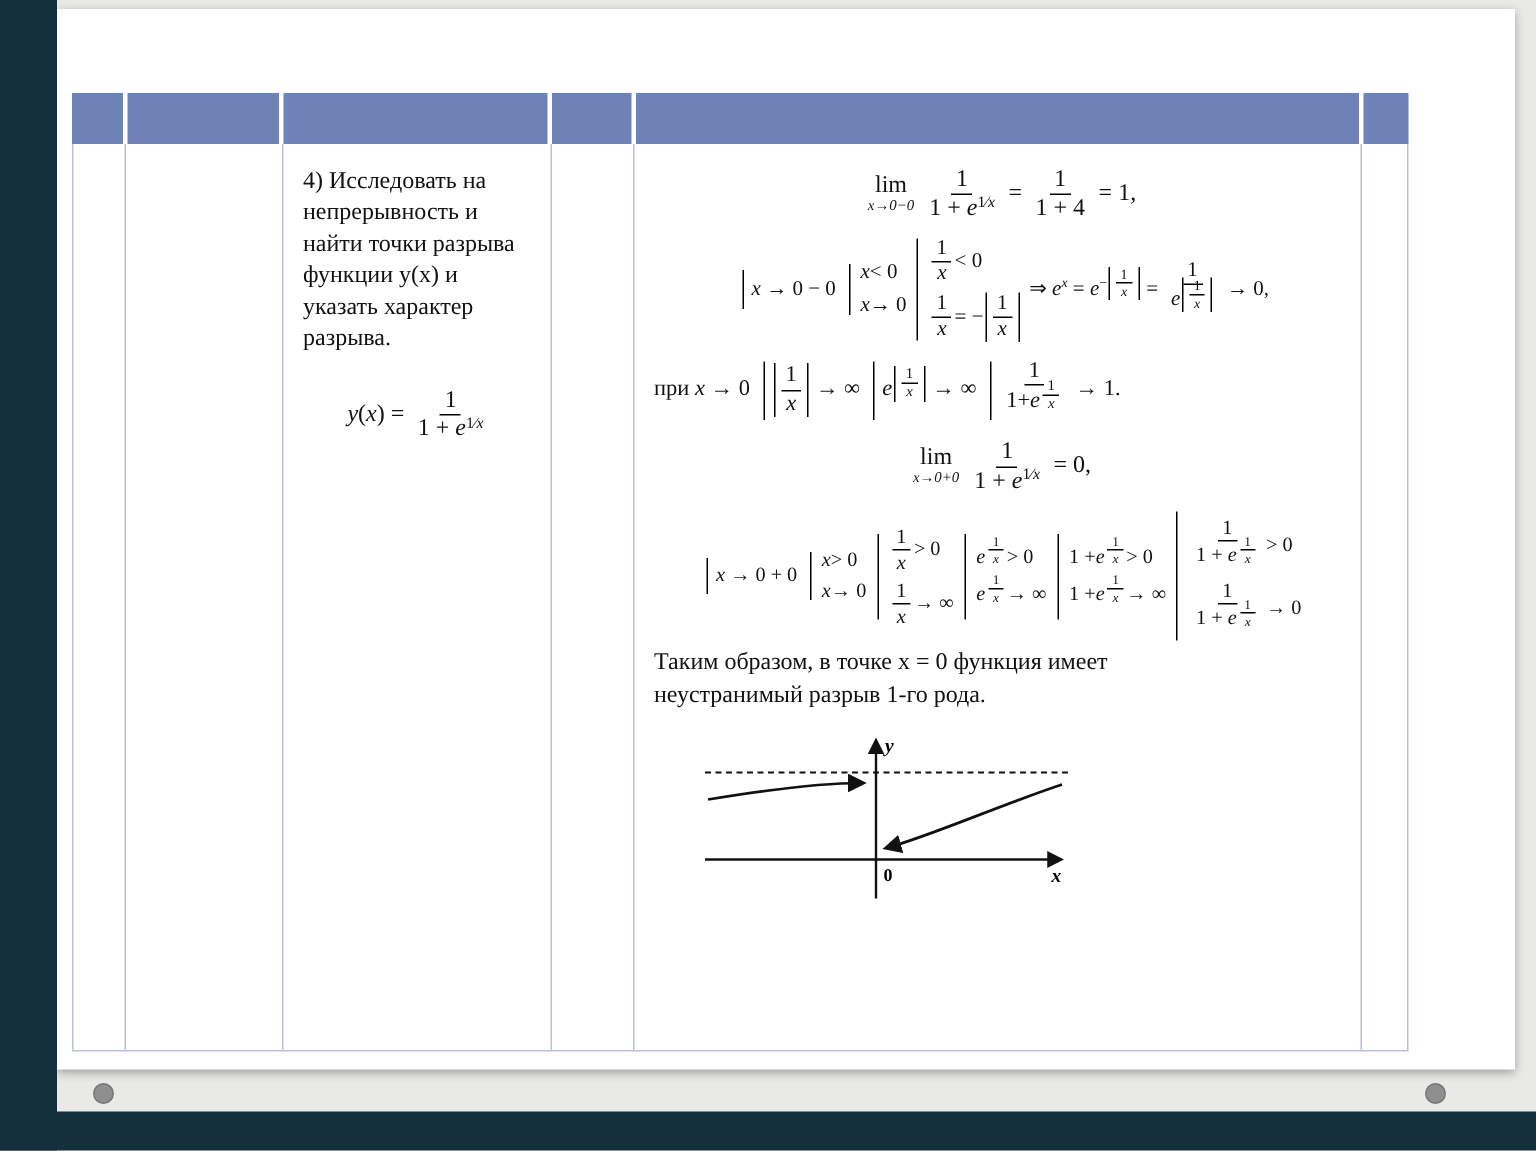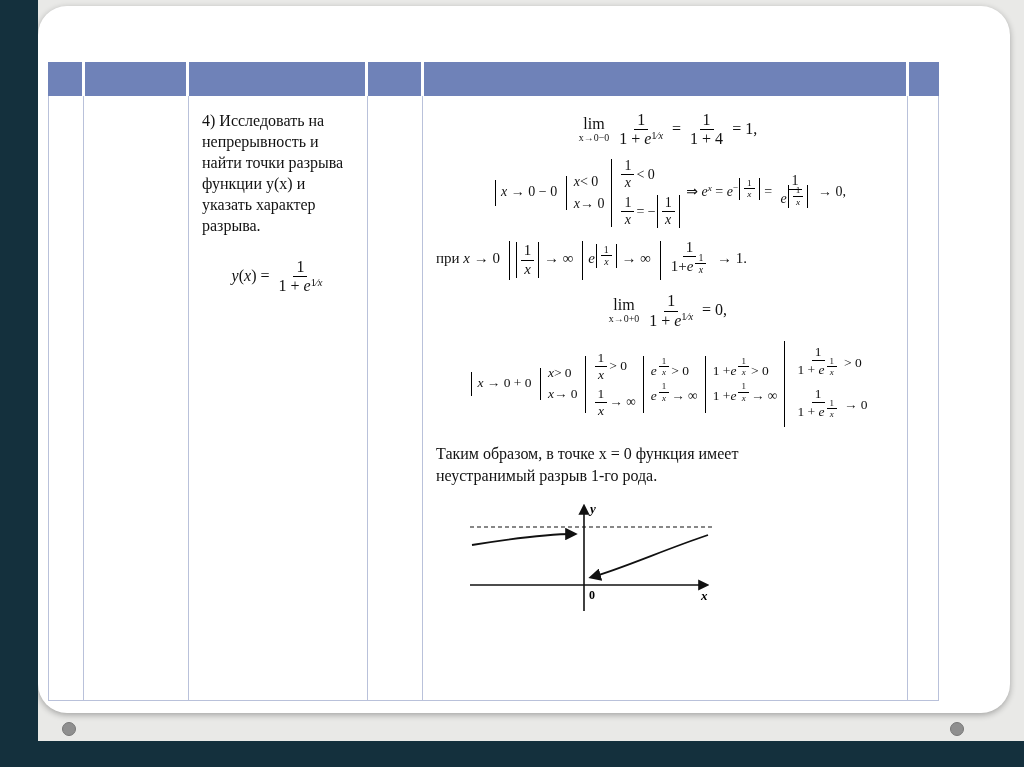--- a/index.html
+++ b/index.html
@@ -8,21 +8,21 @@
     position:relative;
     overflow:hidden;
     background:var(--page_gray,#e9e9e7);
     font-family:"Liberation Serif", serif;
     color:#111;
   }
   .edge-left  { position:absolute; left:0; top:0; width:38px; height:767px; background:var(--edge_dark,#14303d); z-index:3; }
   .edge-bottom{ position:absolute; left:0; top:741px; width:1024px; height:26px; background:var(--edge_dark,#14303d); z-index:4; }
   .slide {
     position:absolute; left:38px; top:6px; width:972px; height:707px;
-    background:#ffffff; box-shadow:0 2px 6px rgba(0,0,0,.3); z-index:1;border-radius:29px;
+    background:#ffffff; box-shadow:0 2px 6px rgba(0,0,0,.3); z-index:1;
   }
   
   .th { position:absolute; top:56px; height:34px; background:var(--header_blue,#6f82b8); }
   .th1 { left:10px;  width:34px;  }
   .th2 { left:47px;  width:101px; }
   .th3 { left:151px; width:176px; }
   .th4 { left:330px; width:53px;  }
   .th5 { left:386px; width:482px; }
   .th6 { left:871px; width:30px;  }
   
@@ -35,37 +35,37 @@
     position:absolute; left:151px; top:90px; width:178px; height:604px;
     padding:14px 10px 0 13px; font-size:16px; line-height:21px;
   }
   .cell-problem .pf { margin-top:22px; text-align:center; }
 
   .cell-solution {
     position:absolute; left:386px; top:90px; width:484px; height:604px;
     padding:10px 8px 0 12px; font-size:16px; line-height:22px;
   }
   .cell-solution p.intro { margin-top:2px; }
-  .cell-solution p.concl { margin-top:16px; max-width:400px; }
+  .cell-solution p.concl { margin-top:4px; max-width:400px; }
 
   
   .formula { display:block; white-space:nowrap; line-height:1.25; font-size:16px; }
   .fA { text-align:center; margin-top:5px;  }
   .fB { text-align:center; margin-top:9px;  font-size:14px; }
   .fC { text-align:left;   margin-top:11px; font-size:15px; }
   .fD { text-align:center; margin-top:11px; }
   .fE { text-align:center; margin-top:11px; font-size:13.5px; }
   .mi { font-style:italic; }
   .frac { display:inline-flex; flex-direction:column; align-items:center; vertical-align:middle; margin:0 2px; text-align:center; }
   .num { border-bottom:1px solid #000; padding:0 3px; line-height:1.15; }
   .den { padding:0 3px; line-height:1.15; }
   .msup { font-size:0.66em; position:relative; top:-0.55em; line-height:1; }
   .lim { display:inline-flex; flex-direction:column; align-items:center; vertical-align:middle; margin-right:5px; }
   .lim > span:first-child { line-height:1.05; }
-  .limunder { font-size:0.62em; line-height:1.1; }
+  .limunder { font-size:0.62em; line-height:1.1; font-style:italic; }
   .vbar { display:inline-block; width:1px; background:#000; vertical-align:middle; margin:0 5px; }
   .stk { display:inline-flex; flex-direction:column; align-items:flex-start; vertical-align:middle; row-gap:4px; margin:0 2px; }
   .stkrow { display:inline-flex; align-items:center; white-space:nowrap; }
   .abs { display:inline-flex; align-items:center; border-left:1px solid #000; border-right:1px solid #000; padding:0 2px; vertical-align:middle; margin:0 1px; }
 
   .graph { margin-top:10px; margin-left:30px; width:250px; height:118px; background:#fff; }
 
   .dot { position:absolute; top:722px; width:14px; height:14px; border-radius:50%;
          background:var(--dot_gray,#8f8f8f); border:1px solid #777; z-index:5; }
   .dot-left  { left:62px; }

